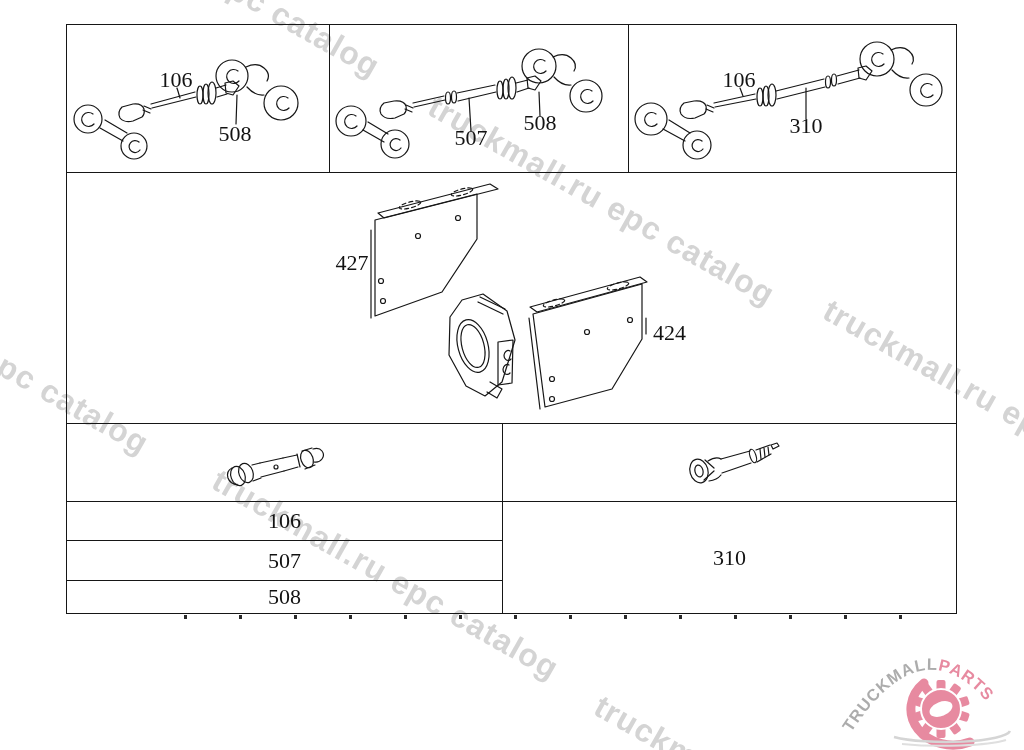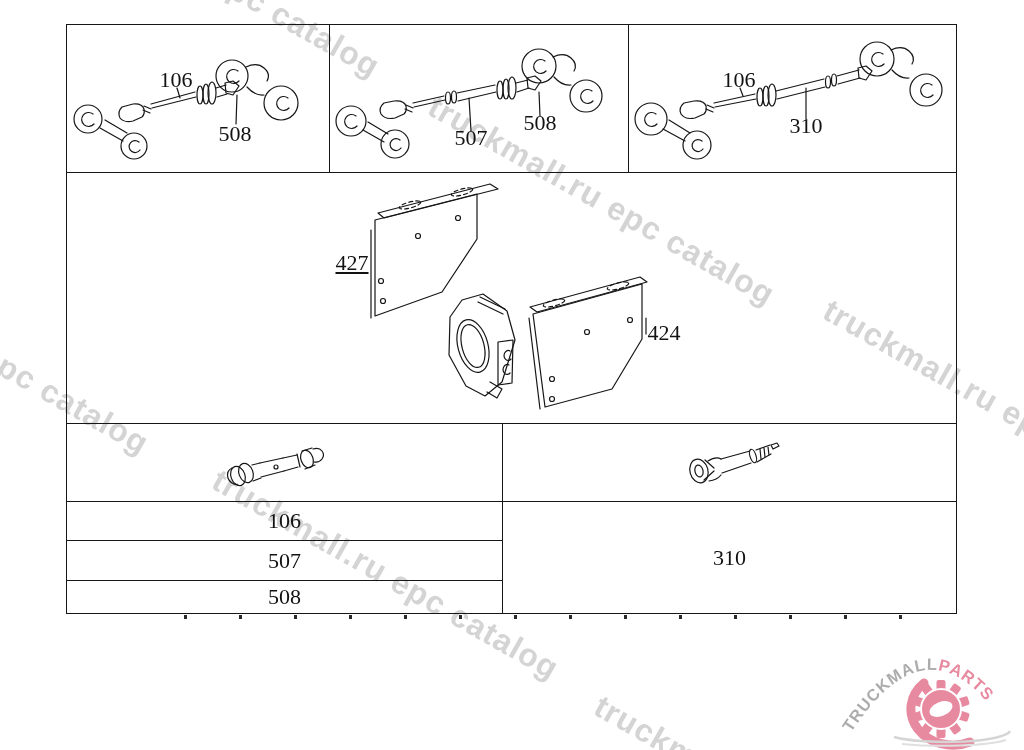--- a/index.html
+++ b/index.html
@@ -211,22 +211,22 @@
       <path d="M269,22 l6,-2 2,3 -6,3 z"></path>
     </g>
   </svg>
 
   <div class="plabel" style="left:154px;top:70px;">106</div>
   <div class="plabel" style="left:213px;top:124px;">508</div>
   <div class="plabel" style="left:449px;top:128px;">507</div>
   <div class="plabel" style="left:518px;top:113px;">508</div>
   <div class="plabel" style="left:717px;top:70px;">106</div>
   <div class="plabel" style="left:784px;top:116px;">310</div>
-  <div class="plabel" style="left:330px;top:253px;text-decoration:underline;">427</div>
-  <div class="plabel" style="left:642px;top:323px;">424</div>
+  <div class="plabel" style="left:330px;top:253px;">427</div>
+  <div class="plabel" style="left:642px;top:323px;text-align:right;">424</div>
 
   <div class="cell" style="left:67px;top:502px;width:435px;height:38px;">106</div>
   <div class="cell" style="left:67px;top:541px;width:435px;height:39px;">507</div>
   <div class="cell" style="left:67px;top:581px;width:435px;height:32px;">508</div>
   <div class="cell" style="left:503px;top:502px;width:453px;height:111px;">310</div>
 
   <svg class="logo" width="186" height="105">
     <defs>
         <path id="logo-arc" d="M 13,88 Q 92,-34 166,80"></path>
       </defs>

